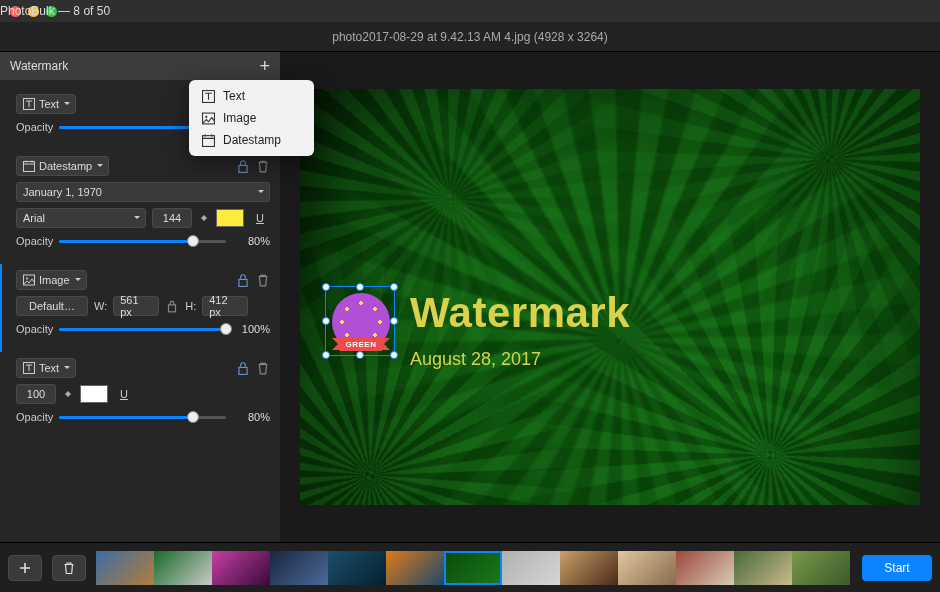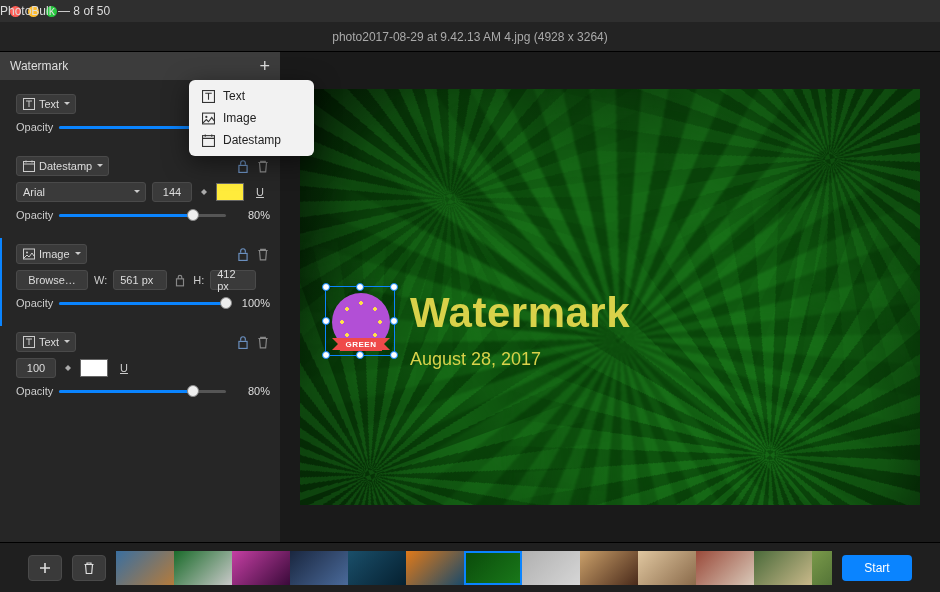--- a/index.html
+++ b/index.html
@@ -93,21 +93,21 @@
   .badge .ribbon{position:relative;z-index:2;background:#ef4a4a;color:#fff;font-size:8px;font-weight:700;padding:2px 6px;letter-spacing:.5px;}
   .badge .ribbon::before,.badge .ribbon::after{content:"";position:absolute;top:0;border:6px solid #ef4a4a;}
   .badge .ribbon::before{left:-8px;border-left-color:transparent;}
   .badge .ribbon::after{right:-8px;border-right-color:transparent;}
   
   .popover{position:absolute;left:189px;top:80px;width:125px;background:#f2f2f2;border-radius:6px;box-shadow:0 6px 24px rgba(0,0,0,.5);padding:5px 0;z-index:50;color:#222;}
   .popover::before{content:"";position:absolute;top:-6px;left:60px;border:6px solid transparent;border-bottom-color:#f2f2f2;}
   .pop-item{display:flex;align-items:center;gap:8px;padding:4px 12px;font-size:12px;}
   .pi-icon{width:14px;height:14px;display:inline-flex;align-items:center;justify-content:center;}
   
-  .bottom{height:50px;background:#1f1f1f;display:flex;align-items:center;padding:0 28px;gap:10px;border-top:1px solid #000;}
+  .bottom{height:50px;background:#1f1f1f;display:flex;align-items:center;padding:0 8px;gap:10px;border-top:1px solid #000;}
   .btn-sq{width:34px;height:26px;background:#3a3a3a;border:1px solid #4a4a4a;border-radius:4px;display:flex;align-items:center;justify-content:center;color:#ddd;}
   .thumbs{flex:1;display:flex;gap:0;overflow:hidden;height:34px;}
   .thumb{width:58px;height:34px;flex:none;}
   .thumb.sel{outline:2px solid var(--accent);outline-offset:-2px;}
   .start-btn{width:70px;height:26px;background:var(--accent);border-radius:4px;color:#fff;display:flex;align-items:center;justify-content:center;font-size:12px;}
   
   svg{display:block;}
 </style>
 </head>
 <body>
@@ -165,20 +165,25 @@
             <span>Datestamp</span>
           </div>
           <div class="spacer"></div>
           <svg class="mini-icon lock-i" viewBox="0 0 12 12">
               <rect x="2.5" y="5.5" width="7" height="6" fill="none" stroke="currentColor"></rect>
               <path d="M4 5V3.5a2 2 0 014 0V5" fill="none" stroke="currentColor"></path>
             </svg>
           <svg class="mini-icon trash-i" viewBox="0 0 12 12">
               <path d="M2 3h8M4 3V2h4v1M3 3l.7 8h4.6L9 3" fill="none" stroke="currentColor"></path>
             </svg>
+        </div>
+        <div class="row">
+          <div class="pill sel" style="flex:1">
+              <span>January 1, 1970</span>
+            </div>
         </div>
         <div class="row">
           <div class="pill sel" style="flex:1">
               <span>Arial</span>
             </div>
           <div class="pill" style="width:40px;justify-content:center">
               <span>144</span>
             </div>
           <div class="tiny-chev">
               <span class="up"></span>
@@ -212,24 +217,24 @@
           <svg class="mini-icon lock-i" viewBox="0 0 12 12">
               <rect x="2.5" y="5.5" width="7" height="6" fill="none" stroke="currentColor"></rect>
               <path d="M4 5V3.5a2 2 0 014 0V5" fill="none" stroke="currentColor"></path>
             </svg>
           <svg class="mini-icon trash-i" viewBox="0 0 12 12">
               <path d="M2 3h8M4 3V2h4v1M3 3l.7 8h4.6L9 3" fill="none" stroke="currentColor"></path>
             </svg>
         </div>
         <div class="row">
           <div class="pill btn" style="width:72px;justify-content:center">
-              <span>Browse…</span>
+              <span>Default…</span>
             </div>
           <span class="label">W:</span>
-          <div class="pill" style="width:54px;justify-content:flex-start">
+          <div class="pill" style="width:46px;justify-content:flex-start">
               <span>561 px</span>
             </div>
           <svg class="mini-icon" viewBox="0 0 12 12" style="color:#888">
               <rect x="3" y="5" width="6" height="6" fill="none" stroke="currentColor"></rect>
               <path d="M4.5 5V3.5a1.5 1.5 0 013 0V5" fill="none" stroke="currentColor"></path>
             </svg>
           <span class="label">H:</span>
           <div class="pill" style="width:46px;justify-content:center">
               <span>412 px</span>
             </div>

